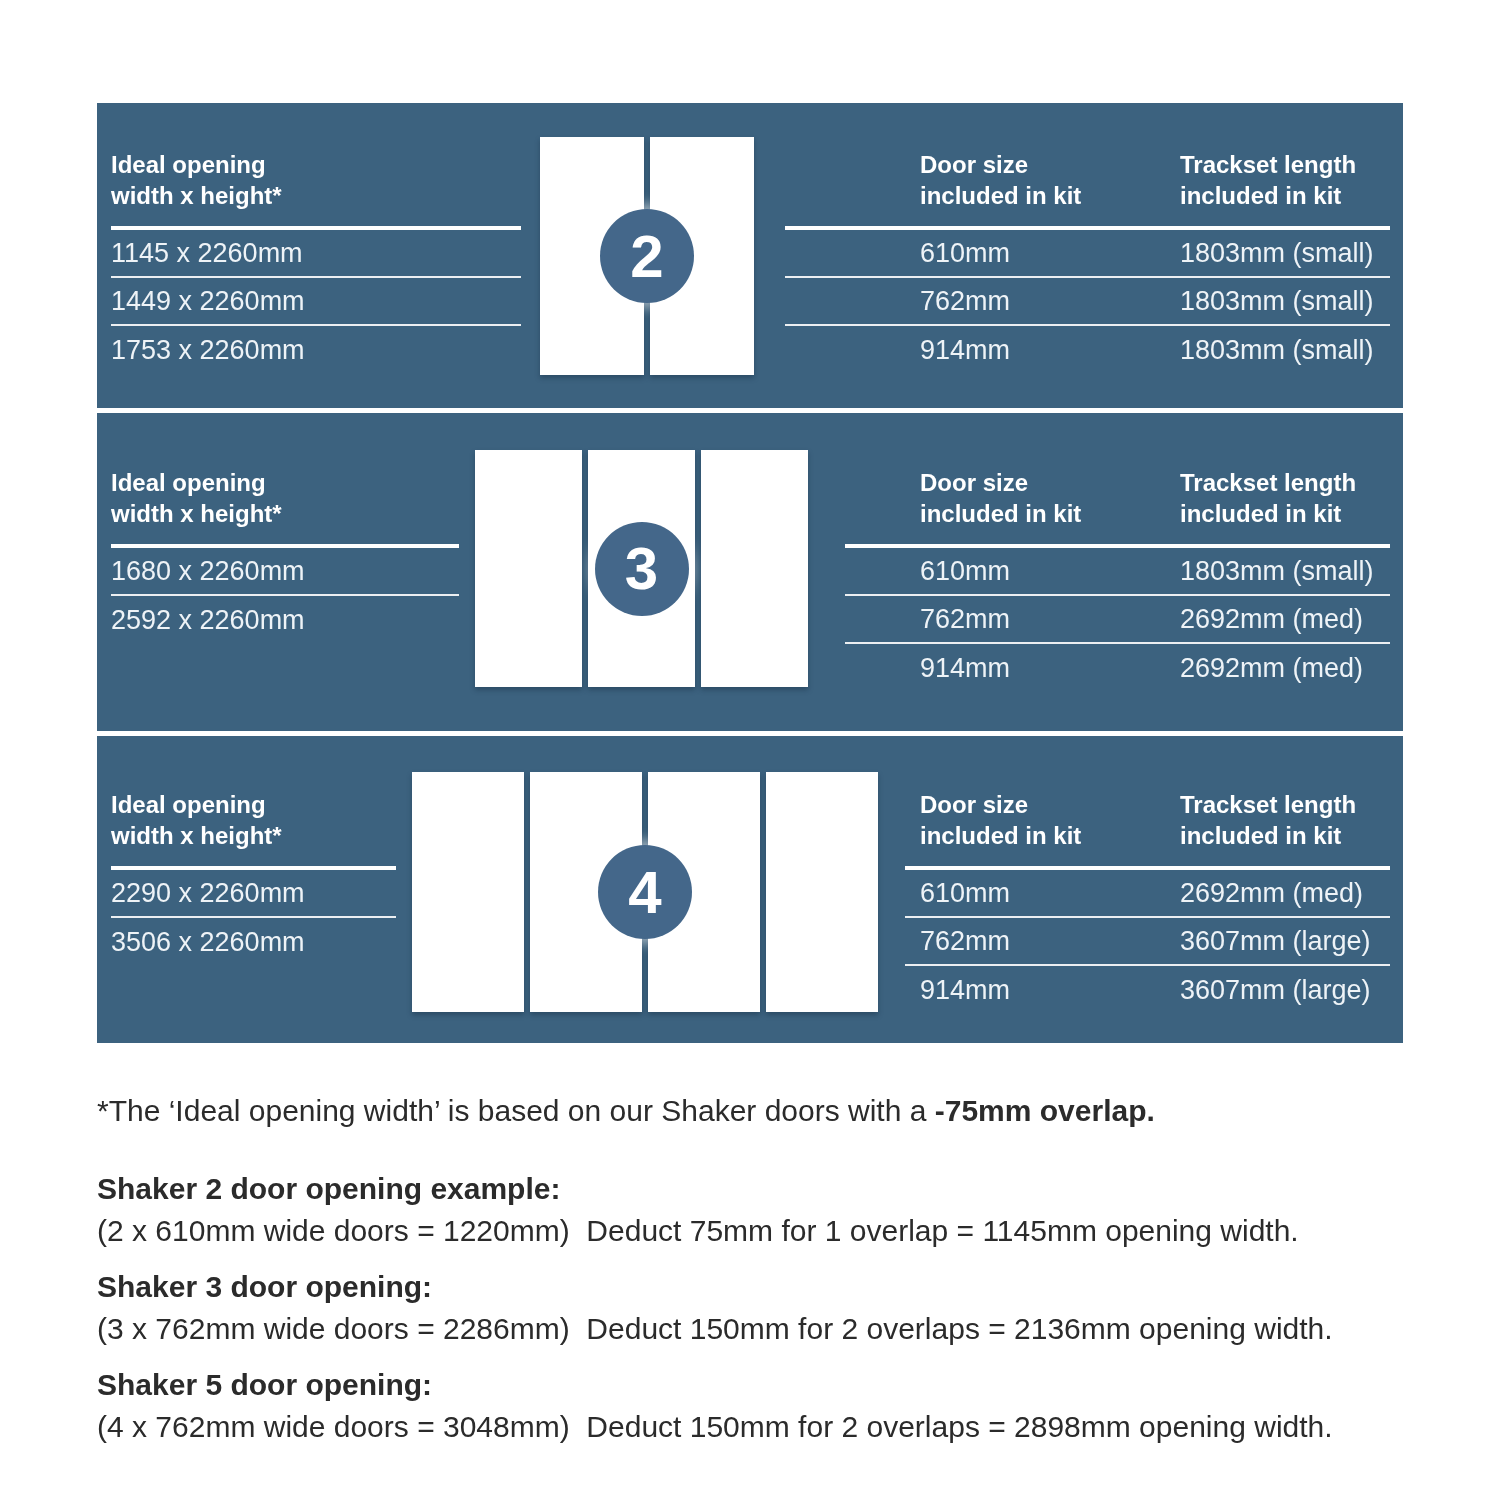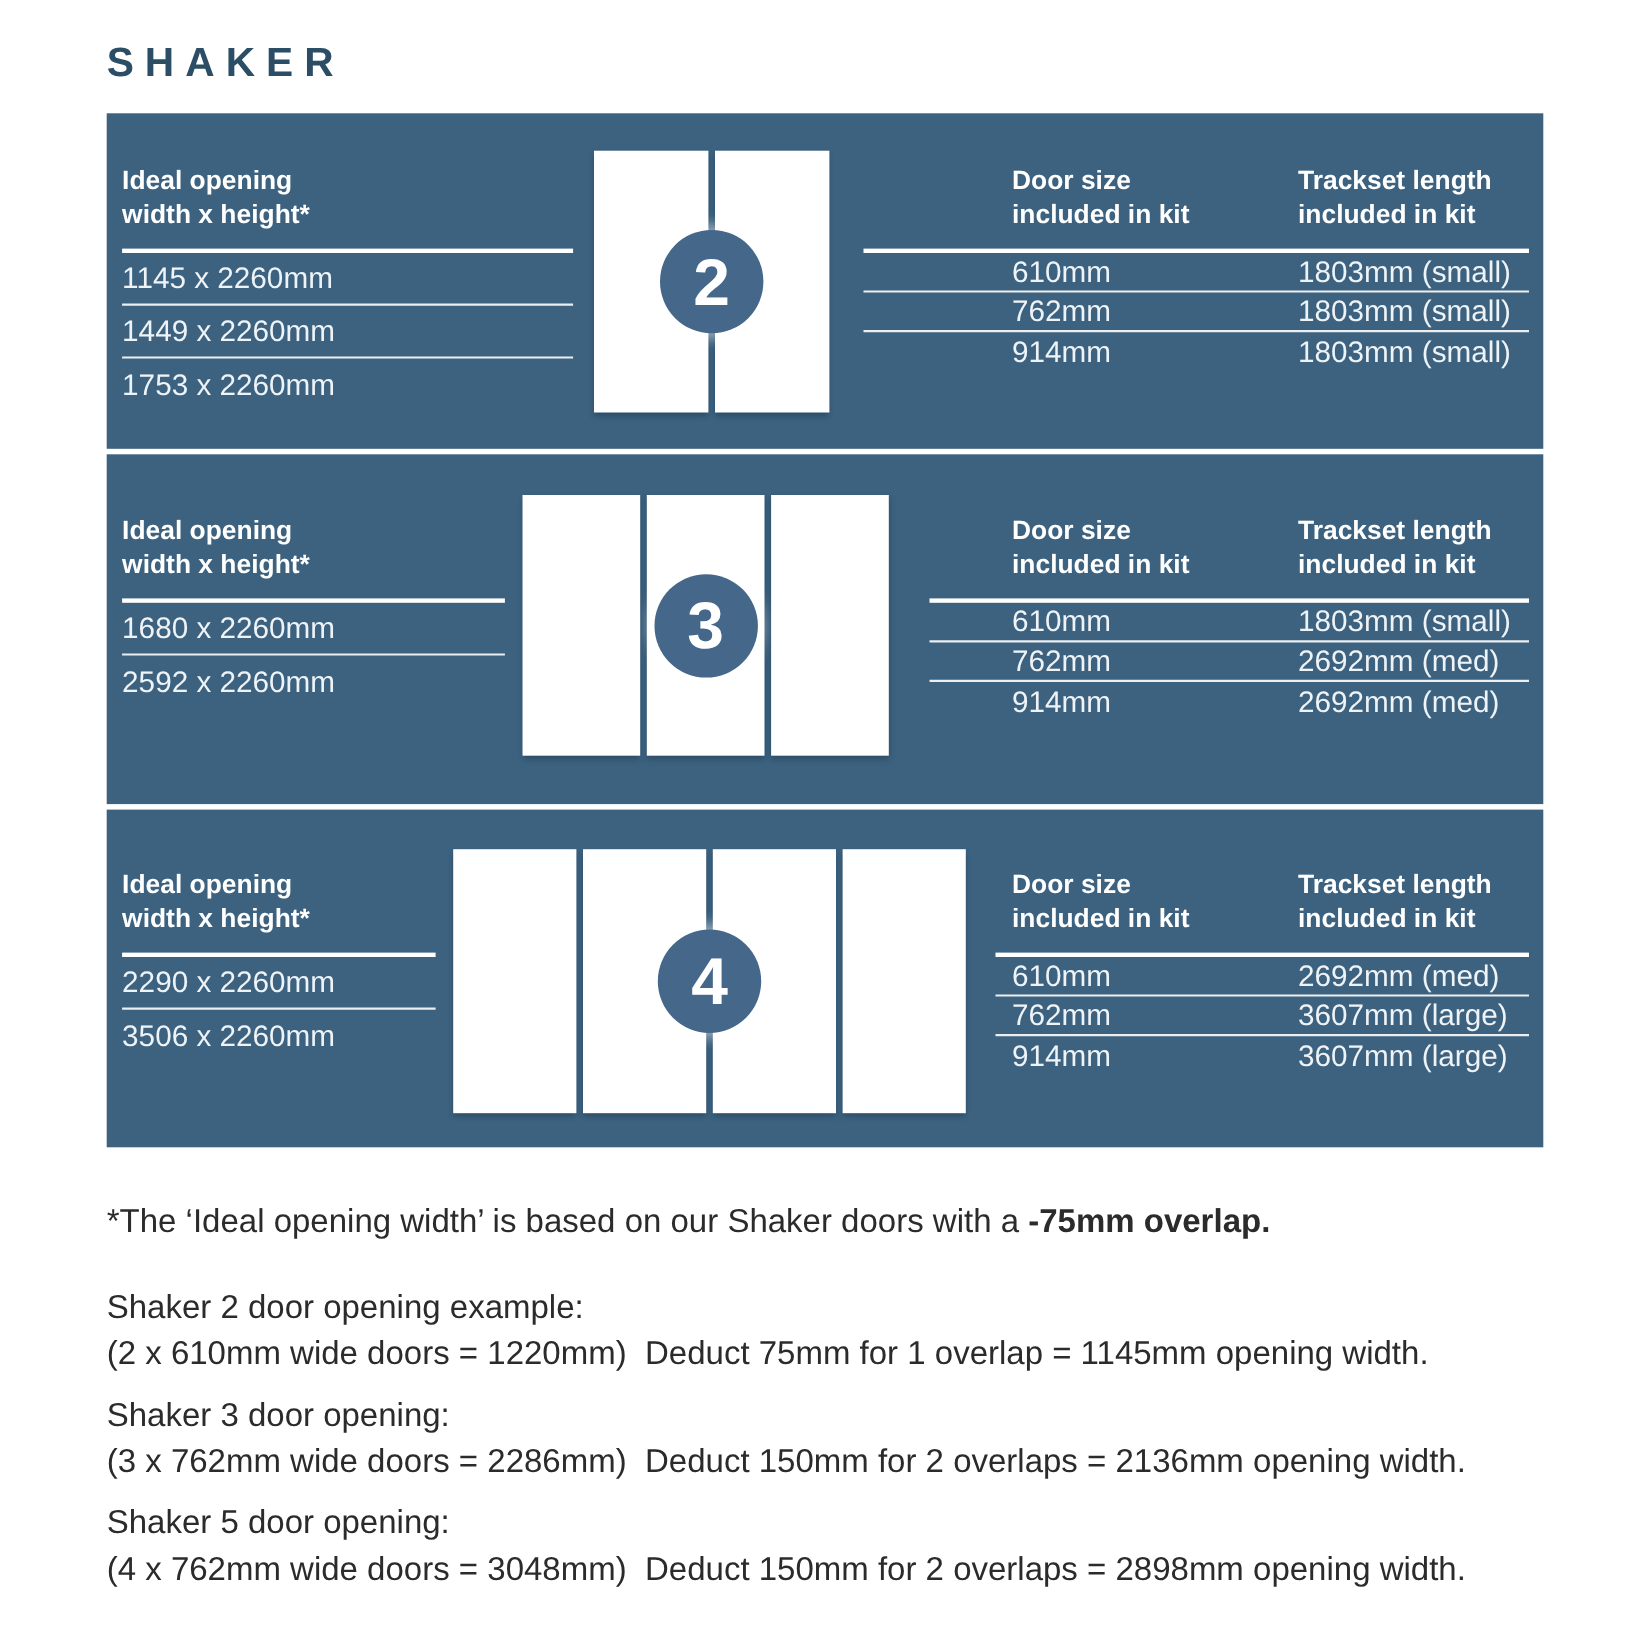--- a/index.html
+++ b/index.html
@@ -73,46 +73,45 @@
     font-size:60px; font-weight:bold; color:#ffffff;
   }
 
   
   .right-table { position:absolute; }
   .s1 .right-table { top:46px; left:688px; width:605px; }
   .s2 .right-table { top:54px; left:748px; width:545px; }
   .s3 .right-table { top:53px; left:808px; width:485px; }
 
   .kit-head { display:flex;align-items:center; }
-  .kit-row  { display:flex; height:36px; align-items:center;
+  .kit-row  { display:flex; height:48px; align-items:center;
               font-size:27px; border-bottom:2px solid rgba(255,255,255,0.9); }
   .kit-row:last-child { border-bottom:none;justify-content:flex-end; }
   .col-a { flex:1; }
   .col-b { width:210px; }
   .s1 .col-a { padding-left:135px; }
   .s2 .col-a { padding-left:75px; }
   .s3 .col-a { padding-left:15px; }
 
   
   .notes {
     position:absolute; left:97px; top:1093px; width:1330px;
     color:var(--body-text); font-size:30px; line-height:36px;
   }
   .footnote { white-space:pre-wrap; }
   .footnote b { font-weight:bold; }
-  .example-heading { font-weight:normal; margin-top:20px; }
+  .example-heading { font-weight:bold; margin-top:20px; }
   .example-heading.first { margin-top:42px; }
   .example-body { margin-top:6px; white-space:pre-wrap; }
 </style>
 </head>
 <body>
 
 <div class="page">
 
-  <div class="title">SHAKER</div>
 
   <div class="panel">
 
     <section class="band s1">
       <div class="left-table">
         <div class="col-header">Ideal opening
 width x height*</div>
         <div class="rule-thick"></div>
         <div class="size-row">1145 x 2260mm</div>
         <div class="size-row">1449 x 2260mm</div>

